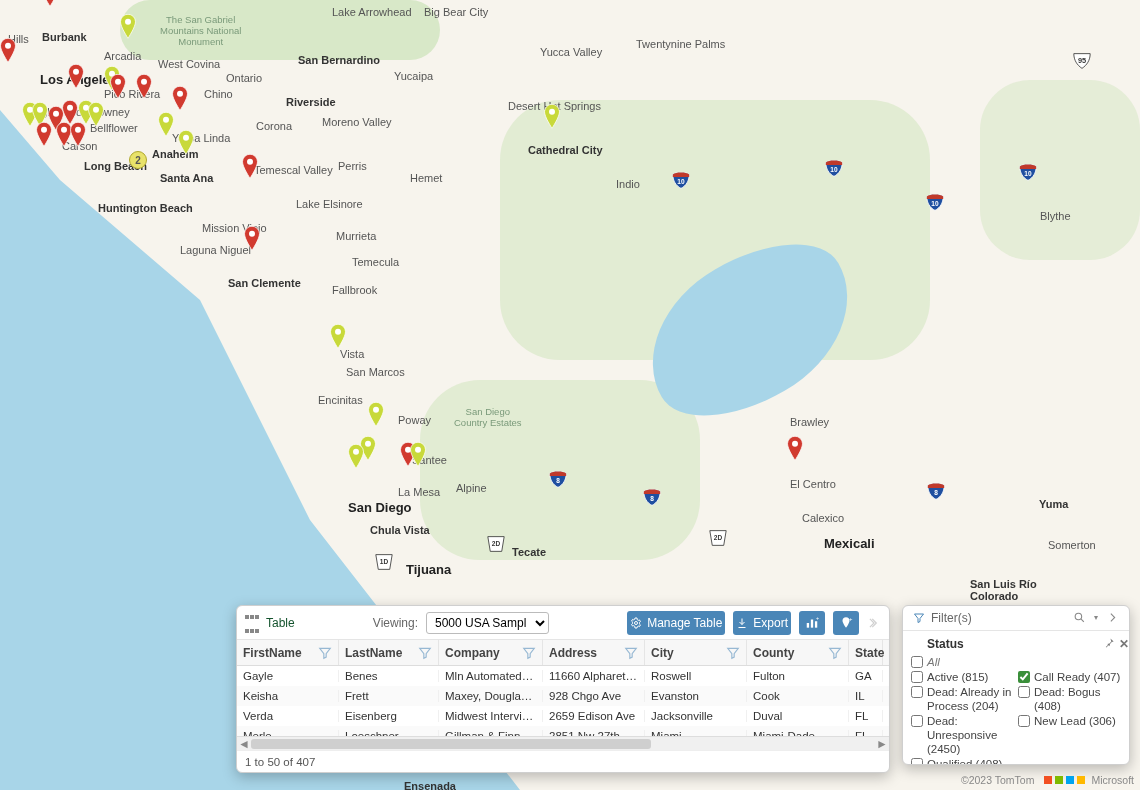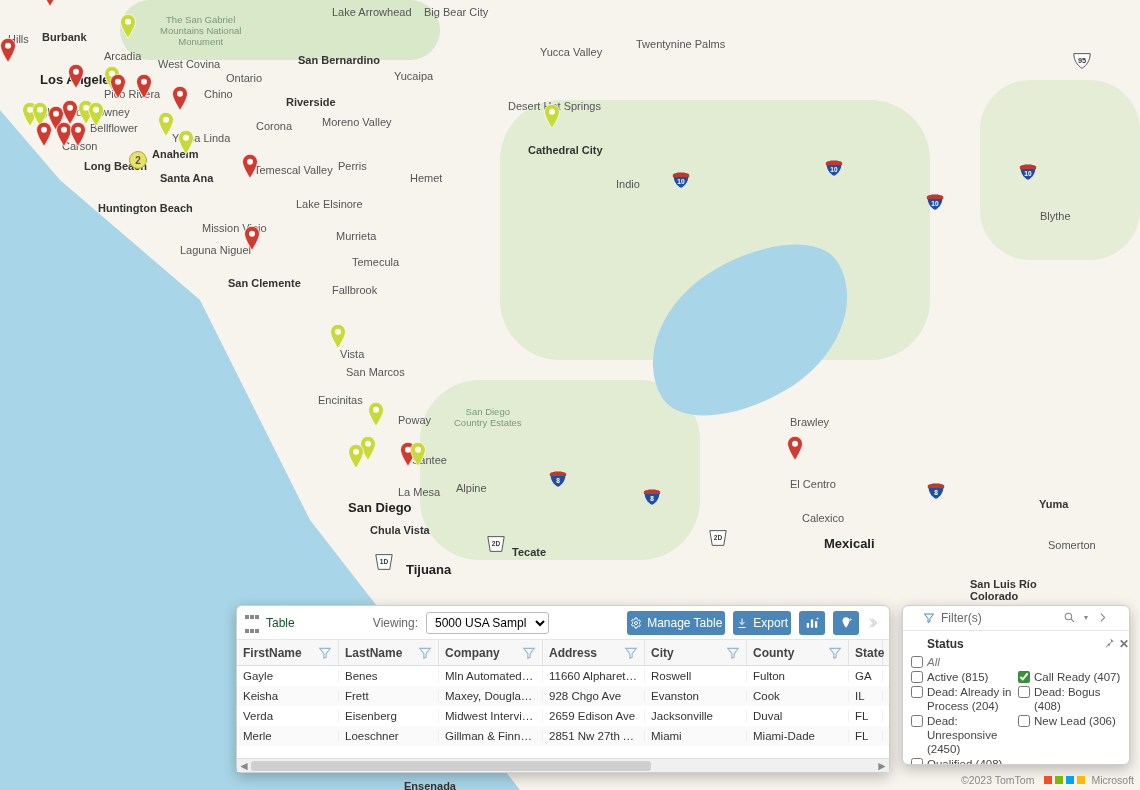--- a/index.html
+++ b/index.html
@@ -32,21 +32,21 @@
   .trow { height:20px; font-size:11.5px; color:#333; }
   .trow:nth-child(even){ background:#fafafa;}
   .trow .td{ padding:0 6px; white-space:nowrap; overflow:hidden; text-overflow:ellipsis; border-right:1px solid #f0f0f0;}
   .hscroll { height:14px; position:relative; background:#f0f0f0; border-top:1px solid #ddd;}
   .hscroll .thumb{ position:absolute; left:14px; top:2px; height:10px; width:400px; background:#cfcfcf; border-radius:3px;}
   .hscroll .arrow{ position:absolute; top:0; width:14px; height:14px; display:flex; align-items:center; justify-content:center; color:#888; cursor:pointer;}
   .hscroll .arrow.right{ right:0;}
   .footer-row{ height:22px; padding:0 8px; display:flex; align-items:center; color:#555; font-size:11.5px; border-top:1px solid #eee;}
   
   #filter-panel { position:absolute; left:902px; top:605px; width:228px; height:160px; background:#fff; border:1px solid #cfcfcf; border-radius:6px; box-shadow:0 4px 14px rgba(0,0,0,.25); display:flex; flex-direction:column;}
-  .filter-top{ display:flex; align-items:center; height:28px; padding:0 20px; border-bottom:1px solid #e5e5e5; color:#666; gap:6px;}
+  .filter-top{ display:flex; align-items:center; height:28px; padding:0 10px; border-bottom:1px solid #e5e5e5; color:#666; gap:6px;}
   .filter-top .right-icons{ margin-left:auto; display:flex; align-items:center; gap:8px; color:#888;}
   .filter-section-title{ font-weight:600; padding:6px 0 2px; display:flex; align-items:center; justify-content:space-between;margin-left:24px;}
   .pin-close{ display:flex; gap:4px; color:#777;}
   .filter-body{ padding:2px 8px 6px; display:grid; grid-template-columns:1fr 1fr; column-gap:4px; row-gap:1px; font-size:11.5px; color:#444; overflow:hidden;}
   .chk{ display:flex; align-items:flex-start; gap:4px; line-height:14px;}
   .chk input{ margin:1px 0 0 0; width:12px; height:12px;}
   .chk.all label{ font-style:italic; color:#777;}
   .chk.checked input{ accent-color:#3a8f3a;}
   
   #attrib{ position:absolute; right:6px; bottom:4px; font-size:10.5px; color:#888; display:flex; align-items:center; gap:10px;}
@@ -431,20 +431,23 @@
         <div class="td">Miami-Dade</div>
         <div class="td">FL</div>
       </div>
     </div>
 
   <div class="hscroll">
     <div class="arrow">◄</div>
     <div class="thumb"></div>
     <div class="arrow right">►</div>
   </div>
+  <div class="footer-row">
+    <span>1 to 50 of 407</span>
+  </div>
 </div>
 
 <div id="filter-panel">
   <div class="filter-top">
     <svg width="12" height="12" viewBox="0 0 24 24" fill="none" stroke="#4a86b7" stroke-width="2">
         <path d="M3 4h18l-7 9v6l-4 2v-8z"></path>
       </svg>
     <span>Filter(s)</span>
     <div class="right-icons">
       <svg width="13" height="13" viewBox="0 0 24 24" fill="none" stroke="#888" stroke-width="2">

